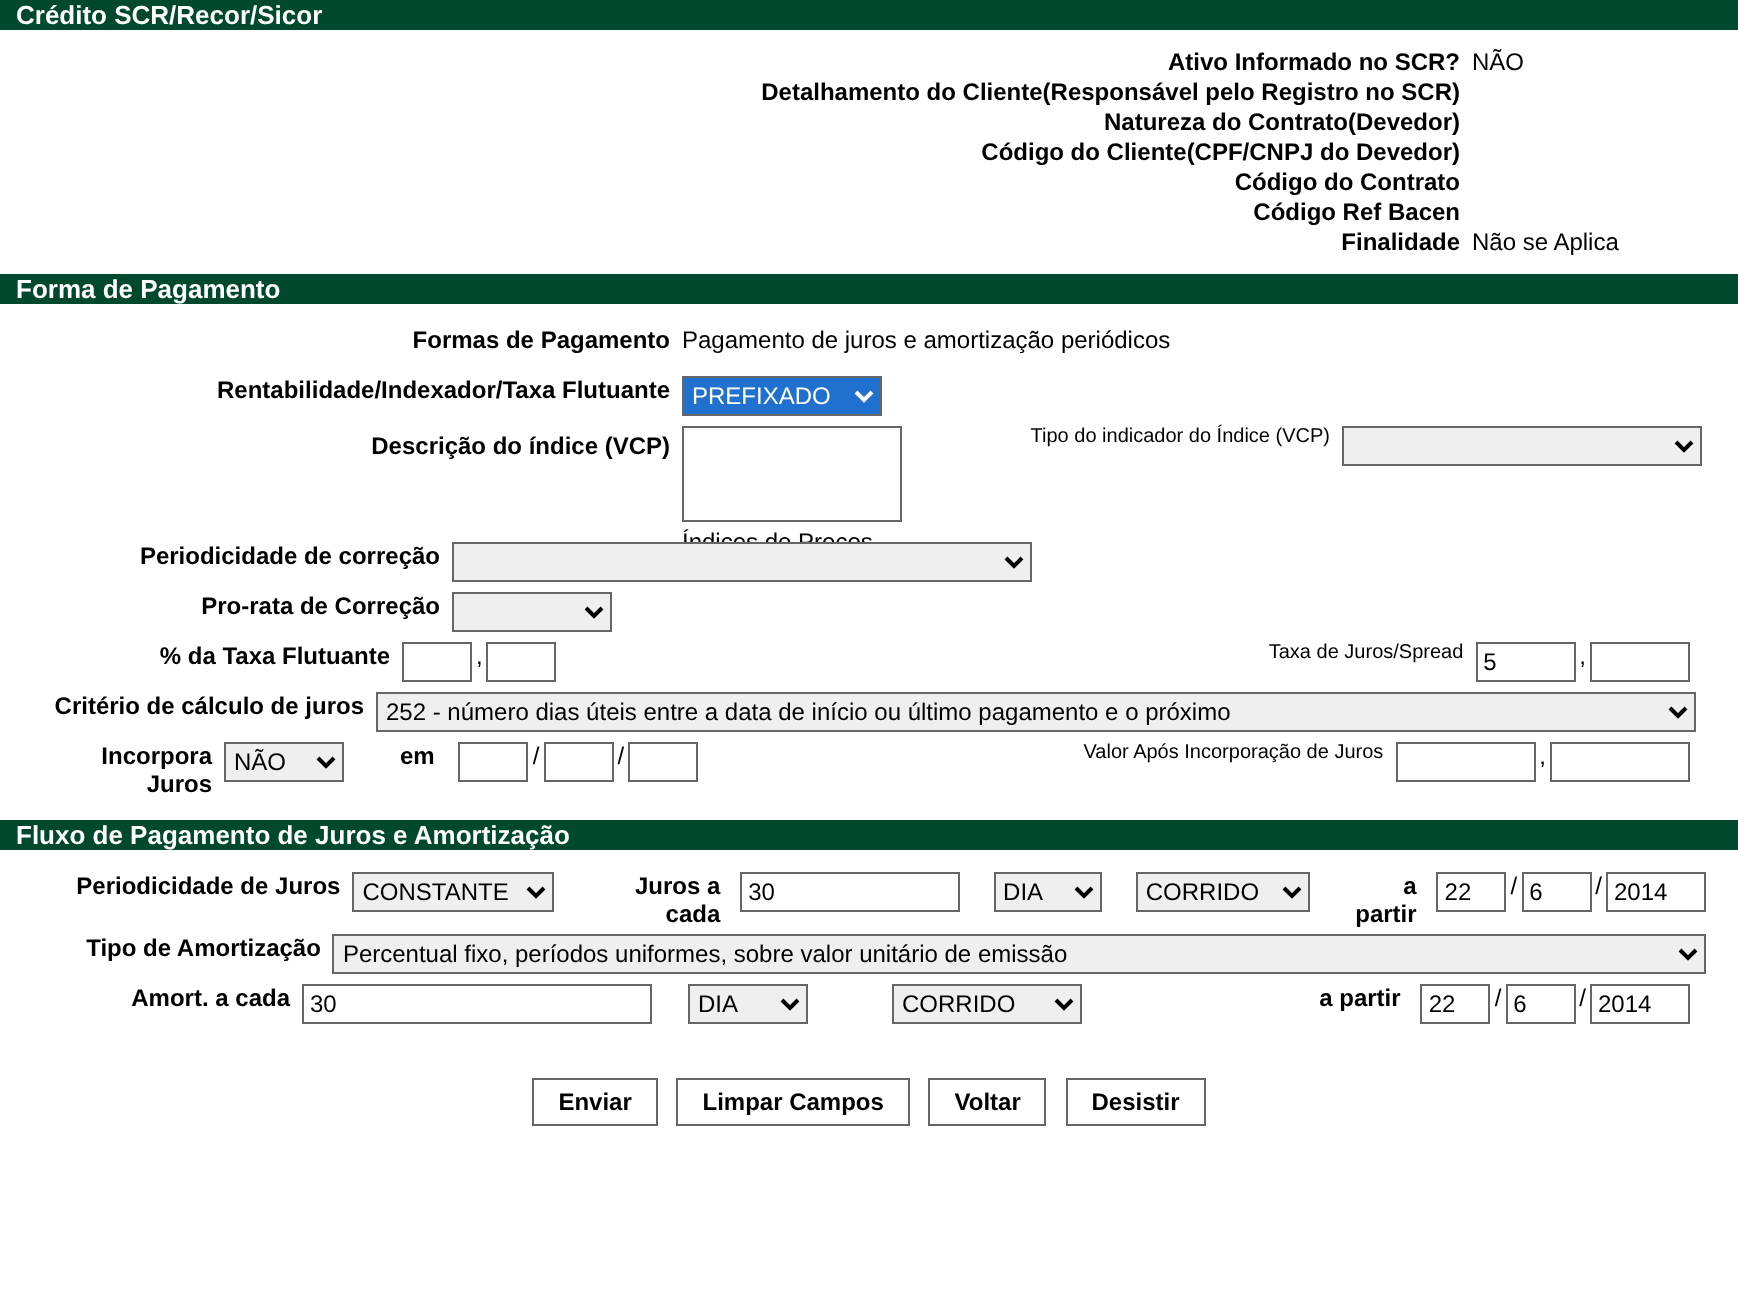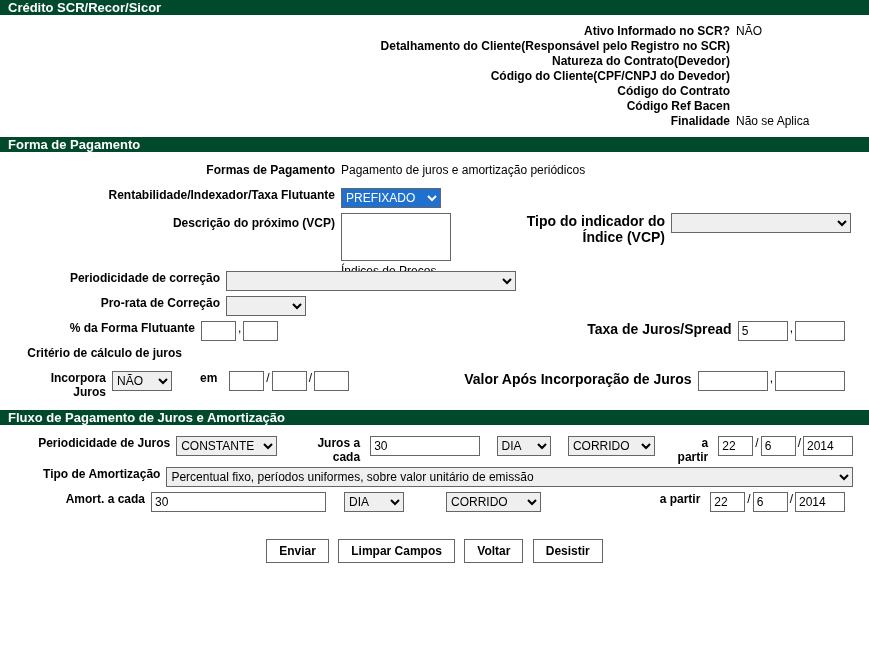--- a/index.html
+++ b/index.html
@@ -9,21 +9,21 @@
   .row { display: flex; align-items: flex-start; margin: 3px 0; min-height: 22px; }
   .label { font-weight: bold; font-size: 12px; text-align: right; padding-right: 6px; }
   .label-w { width: 325px; flex-shrink: 0; }
   .value { font-size: 12px; }
   select { font-size: 12px; border: 1px solid #666; height: 20px; }
   select.selected-blue { background: #2070d0; color: #fff; }
   select.selected-blue option { background:#fff; color:#000; }
   input[type="text"] { font-size: 12px; border: 1px solid #666; height: 20px; padding: 1px 3px; }
   textarea { font-size: 12px; border: 1px solid #666; resize: none; }
   .flex-grow { flex-grow: 1; }
-  .right-label { font-weight: bold; font-size: 14px; text-align: right; padding-right: 6px; }
+  .right-label { font-weight: normal; font-size: 10px; text-align: right; padding-right: 6px; }
   .btn-row { text-align: center; margin: 14px 0; }
   button { font-size: 12px; font-weight: bold; border: 1px solid #666; background: #fff; padding: 4px 12px; margin: 0 3px; cursor: pointer; text-align: center; }
   .sep { margin: 0 2px; }
   .scr-row { display:flex; align-items:center; margin:1px 0; }
   .scr-label { width: 720px; text-align:right; font-weight:bold; padding-right:6px; }
   .scr-value { font-size:12px; }
 </style>
 </head>
 <body>
 
@@ -65,51 +65,54 @@
     <div class="label label-w">Formas de Pagamento</div>
     <div class="value">Pagamento de juros e amortização periódicos</div>
   </div>
   <div class="row">
     <div class="label label-w">Rentabilidade/Indexador/Taxa Flutuante</div>
     <select class="selected-blue" style="width:100px">
       <option>PREFIXADO</option>
     </select>
   </div>
   <div class="row" style="align-items:flex-start">
-    <div class="label label-w" style="padding-top:3px">Descrição do próximo (VCP)</div>
+    <div class="label label-w" style="padding-top:3px">Descrição do índice (VCP)</div>
     <textarea style="width: 110px; height: 48px;"></textarea>
     <div style="width:40px"></div>
     <div class="right-label" style="width:180px">Tipo do indicador do Índice (VCP)</div>
     <select style="width:180px"><option></option></select>
   </div>
   <div class="row">
     <div class="label label-w"></div>
     <div style="width:210px;padding-left:0">Índices de Preços</div>
   </div>
   <div class="row" style="margin-top:-18px">
     <div class="label" style="width:210px">Periodicidade de correção</div>
     <select style="width:290px"><option></option></select>
   </div>
   <div class="row">
     <div class="label" style="width:210px">Pro-rata de Correção</div>
     <select style="width:80px"><option></option></select>
   </div>
   <div class="row">
-    <div class="label" style="width:185px">% da Forma Flutuante</div>
+    <div class="label" style="width:185px">% da Taxa Flutuante</div>
     <input type="text" style="width: 35px;">
     <span class="sep">,</span>
     <input type="text" style="width: 35px;">
     <div class="flex-grow"></div>
     <div class="right-label">Taxa de Juros/Spread</div>
     <input type="text" style="width: 50px;" value="5">
     <span class="sep">,</span>
     <input type="text" style="width: 50px; margin-right: 8px;">
   </div>
   <div class="row">
     <div class="label" style="width:172px">Critério de cálculo de juros</div>
+    <select style="width:660px">
+      <option>252 - número dias úteis entre a data de início ou último pagamento e o próximo</option>
+    </select>
   </div>
   <div class="row">
     <div class="label" style="width:96px">Incorpora Juros</div>
     <select style="width:60px">
       <option>NÃO</option>
     </select>
     <div style="width:28px"></div>
     <div class="label" style="width:auto">em</div>
     <input type="text" style="width: 35px; margin-left: 6px;">
     <span class="sep">/</span>

